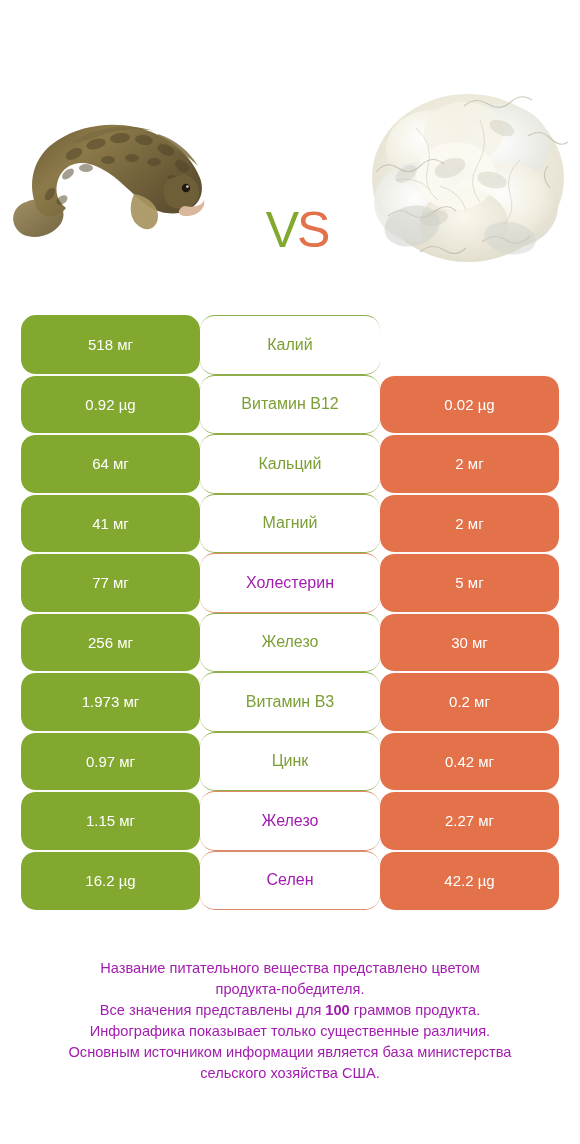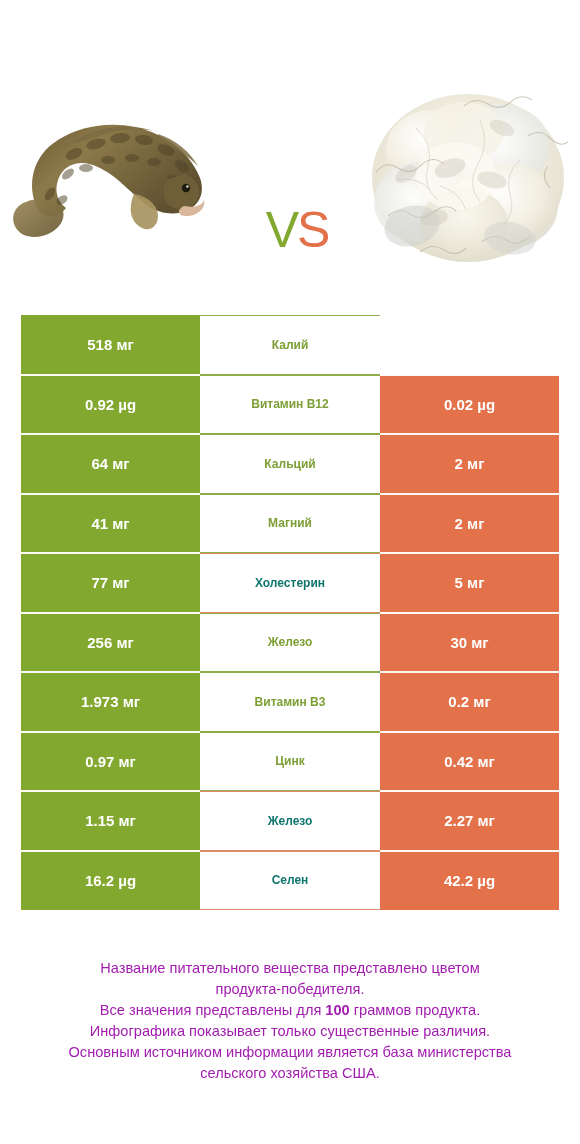--- a/index.html
+++ b/index.html
@@ -33,31 +33,31 @@
   .hero svg{display:block;width:100%;height:100%;}
 
   
   .table{position:absolute;left:21px;top:315px;width:538px;height:595px;}
   .row{
     position:relative;width:538px;height:59.5px;
     display:flex;align-items:stretch;
   }
   .cell{
     display:flex;align-items:center;justify-content:center;
-    font-size:15px;font-weight:700;white-space:nowrap;box-sizing:border-box;
+    font-size:15px;font-weight:400;white-space:nowrap;box-sizing:border-box;border-radius:15px;
   }
   .cell-left{width:179px;background:#82a82f;color:#ffffff;}
   .cell-mid{
-    width:180px;background:#ffffff;font-size:12px;
+    width:180px;background:#ffffff;font-size:16px;
     border-top:1px solid transparent;border-bottom:1px solid transparent;
   }
   .cell-right{width:179px;background:#e3714a;color:#ffffff;}
 
   .mid-green{color:#7c9f35;}
-  .mid-orange{color:#0f766e;}
+  .mid-orange{color:#a21caf;}
   .sep-green{border-color:#8fae4a !important;}
   .sep-orange{border-color:#dd8a6a !important;}
 
   .row .cell-left, .row .cell-right{
     border-top:1px solid rgba(255,255,255,.95);
     border-bottom:1px solid rgba(255,255,255,.95);
   }
   .row:first-child .cell-left,.row:first-child .cell-right{border-top:0;}
   .row:last-child .cell-left,.row:last-child .cell-right{border-bottom:0;}
 

